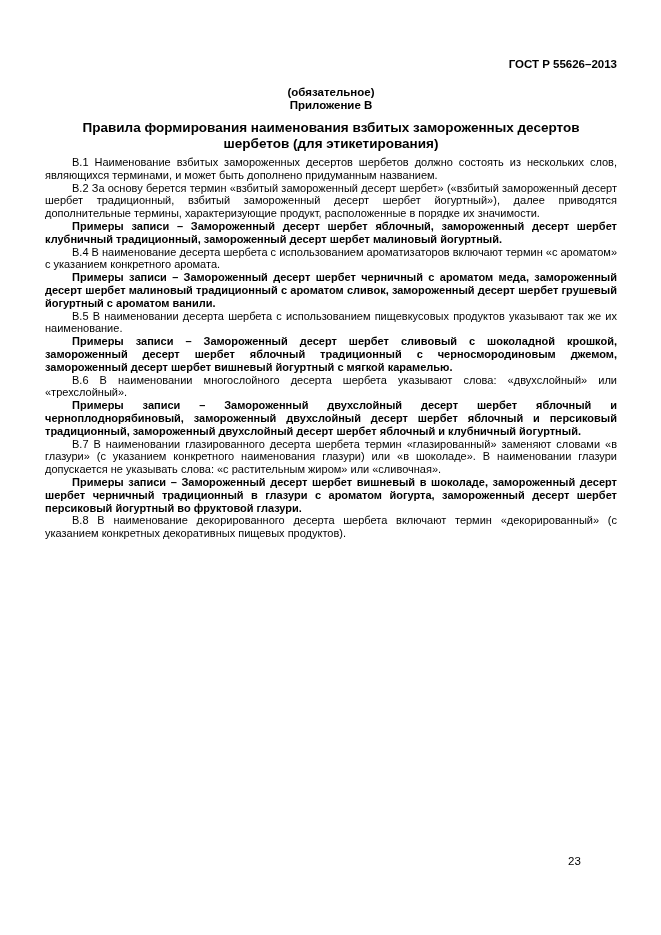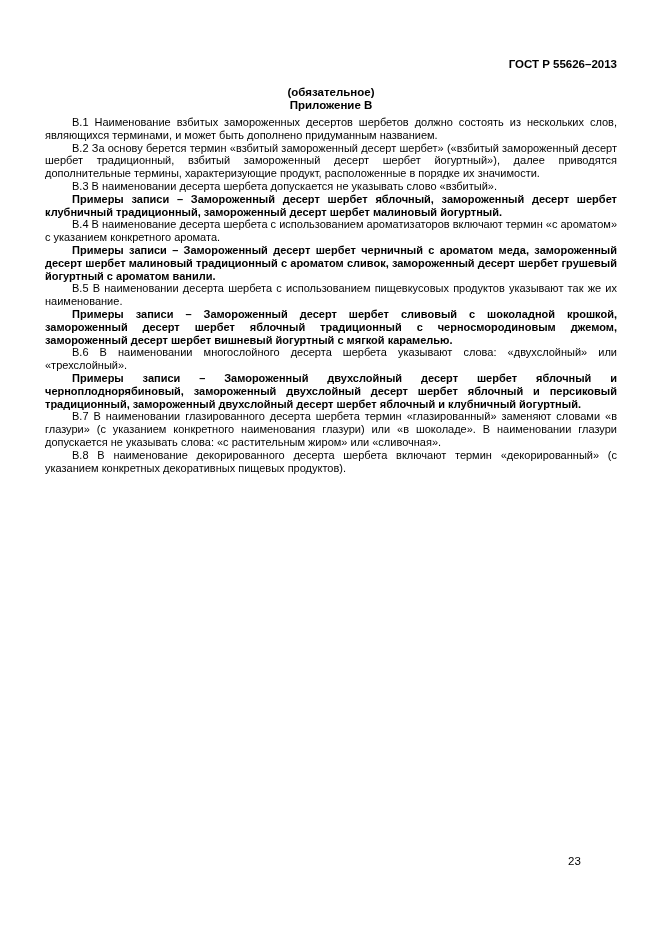--- a/index.html
+++ b/index.html
@@ -66,32 +66,36 @@
 <div class="page">
   <div class="doc">
 
     <div class="header-right">ГОСТ Р 55626–2013</div>
 
     <div class="appendix">
       <div>(обязательное)</div>
       <div>Приложение В</div>
     </div>
 
+    <div class="doc-title">
+      <div>Правила формирования наименования взбитых замороженных десертов</div>
+      <div>шербетов (для этикетирования)</div>
+    </div>
 
     <div class="body-text">
       <p>В.1 Наименование взбитых замороженных десертов шербетов должно состоять из нескольких слов, являющихся терминами, и может быть дополнено придуманным названием.</p>
       <p>В.2 За основу берется термин «взбитый замороженный десерт шербет» («взбитый замороженный десерт шербет традиционный, взбитый замороженный десерт шербет йогуртный»), далее приводятся дополнительные термины, характеризующие продукт, расположенные в порядке их значимости.</p>
-      <p>В.3 В наименовании десерта шербета допускается не указывать слово «взбитый».</p>
       <p class="example">Примеры записи – Замороженный десерт шербет яблочный, замороженный десерт шербет клубничный традиционный, замороженный десерт шербет малиновый йогуртный.</p>
       <p>В.4 В наименование десерта шербета с использованием ароматизаторов включают термин «с ароматом» с указанием конкретного аромата.</p>
       <p class="example">Примеры записи – Замороженный десерт шербет черничный с ароматом меда, замороженный десерт шербет малиновый традиционный с ароматом сливок, замороженный десерт шербет грушевый йогуртный с ароматом ванили.</p>
       <p>В.5 В наименовании десерта шербета с использованием пищевкусовых продуктов указывают так же их наименование.</p>
       <p class="example">Примеры записи – Замороженный десерт шербет сливовый с шоколадной крошкой, замороженный десерт шербет яблочный традиционный с черносмородиновым джемом, замороженный десерт шербет вишневый йогуртный с мягкой карамелью.</p>
       <p>В.6 В наименовании многослойного десерта шербета указывают слова: «двухслойный» или «трехслойный».</p>
       <p class="example">Примеры записи – Замороженный двухслойный десерт шербет яблочный и черноплоднорябиновый, замороженный двухслойный десерт шербет яблочный и персиковый традиционный, замороженный двухслойный десерт шербет яблочный и клубничный йогуртный.</p>
       <p>В.7 В наименовании глазированного десерта шербета термин «глазированный» заменяют словами «в глазури» (с указанием конкретного наименования глазури) или «в шоколаде». В наименовании глазури допускается не указывать слова: «с растительным жиром» или «сливочная».</p>
+      <p class="example">Примеры записи – Замороженный десерт шербет вишневый в шоколаде, замороженный десерт шербет черничный традиционный в глазури с ароматом йогурта, замороженный десерт шербет персиковый йогуртный во фруктовой глазури.</p>
       <p>В.8 В наименование декорированного десерта шербета включают термин «декорированный» (с указанием конкретных декоративных пищевых продуктов).</p>
     </div>
 
   </div>
 
   <div class="page-number">23</div>
 </div>
 
 </body></html>

